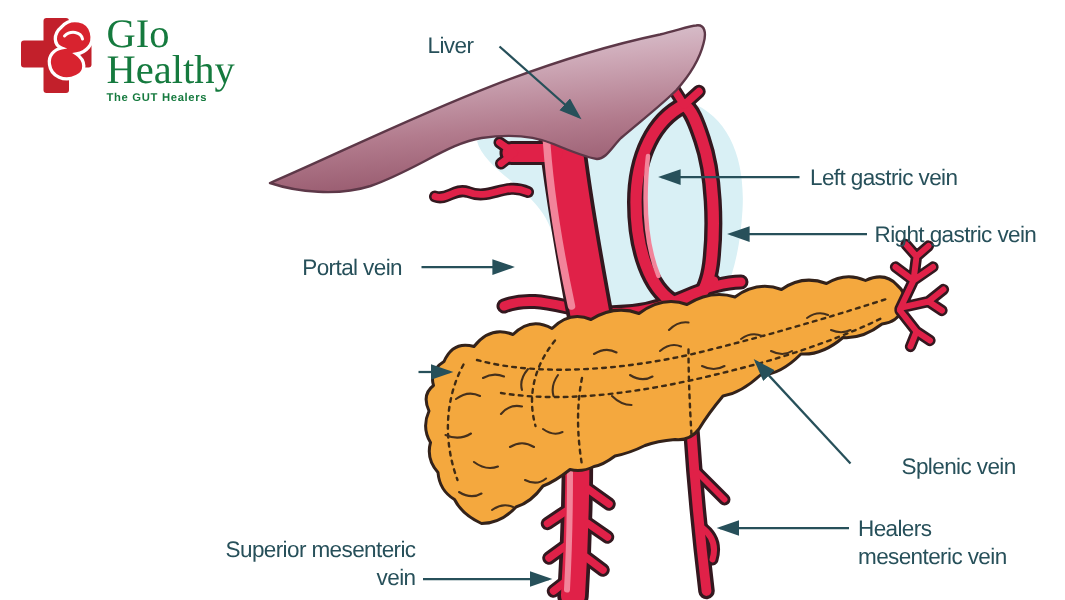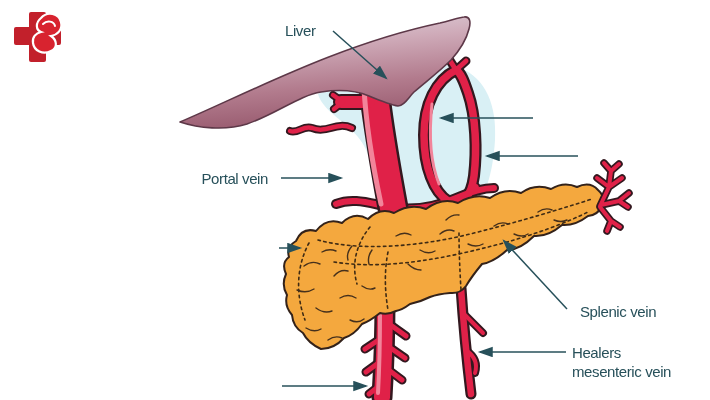--- a/index.html
+++ b/index.html
@@ -153,34 +153,43 @@
       <line class="arrow" marker-end="url(#ah)" x1="281" y1="178" x2="341" y2="178"></line>
       <line class="arrow" marker-end="url(#ah)" x1="279" y1="248" x2="300" y2="248"></line>
       <line class="arrow" marker-end="url(#ah)" x1="567" y1="309" x2="504" y2="241"></line>
       <line class="arrow" marker-end="url(#ah)" x1="282" y1="386" x2="366" y2="386"></line>
       <line class="arrow" marker-end="url(#ah)" x1="566" y1="352" x2="480" y2="352"></line>
     </g>
   </svg>
 
   <div class="lbl" style="left:285px;top:21px">Liver</div>
 
+  <div class="lbl" style="left:540px;top:109px">Left gastric vein</div>
 
+  <div class="lbl" style="left:583px;top:147px">Right gastric vein</div>
 
   <div class="lbl r" style="left:158px;top:169px;width:110px">Portal vein</div>
 
 
-  <div class="lbl" style="left:580px;top:302px">Splenic vein</div>
+  <div class="lbl" style="left:601px;top:302px">Splenic vein</div>
 
+  <div class="lbl r" style="left:117px;top:357px;width:160px">Superior mesenteric
+vein</div>
 
   <div class="lbl" style="left:572px;top:343px;width:130px">Healers
 mesenteric vein</div>
 
   <div class="logo">
     <svg width="50" height="54" viewBox="0 0 50 54">
       <rect x="15" y="2" width="17" height="50" rx="2" style="fill:var(--cross-color,#c2202b)"></rect>
       <rect x="0" y="17" width="47" height="18" rx="2" style="fill:var(--cross-color,#c2202b)"></rect>
       <path d="M 27,8 C 33,1 45,3 47,12 C 49,20 43,25 37,26 C 43,30 44,38 37,41
                C 29,45 20,41 19,33 C 18,27 22,23 27,22 C 22,20 21,13 27,8 Z" style="fill:var(--stomach-icon-color,#d8232f)" stroke="#ffffff" stroke-width="2.2"></path>
       <path d="M 29,14 C 33,10 40,11 41,16" fill="none" stroke="#ffffff" stroke-width="2" stroke-linecap="round"></path>
     </svg>
+    <div class="logo-text">
+      <div class="brand">GIo</div>
+      <div class="brand">Healthy</div>
+      <div class="tagline">The GUT Healers</div>
+    </div>
   </div>
 
 </div>
 
 </body></html>

